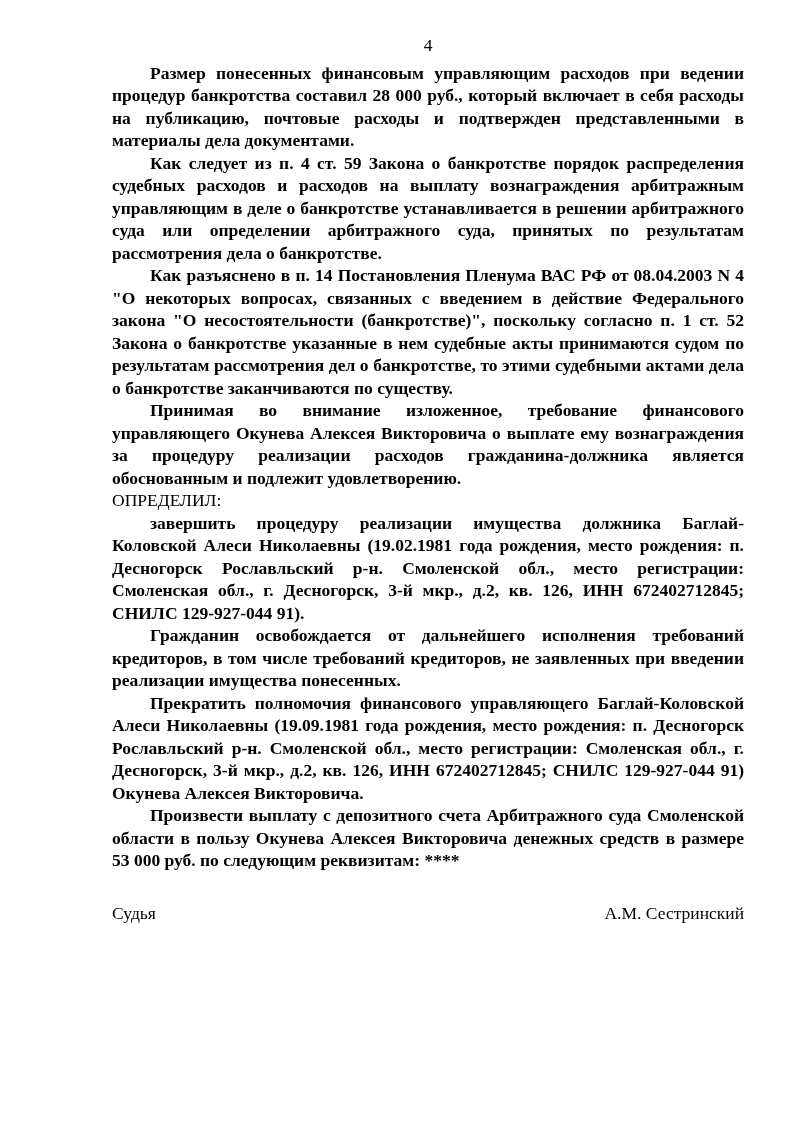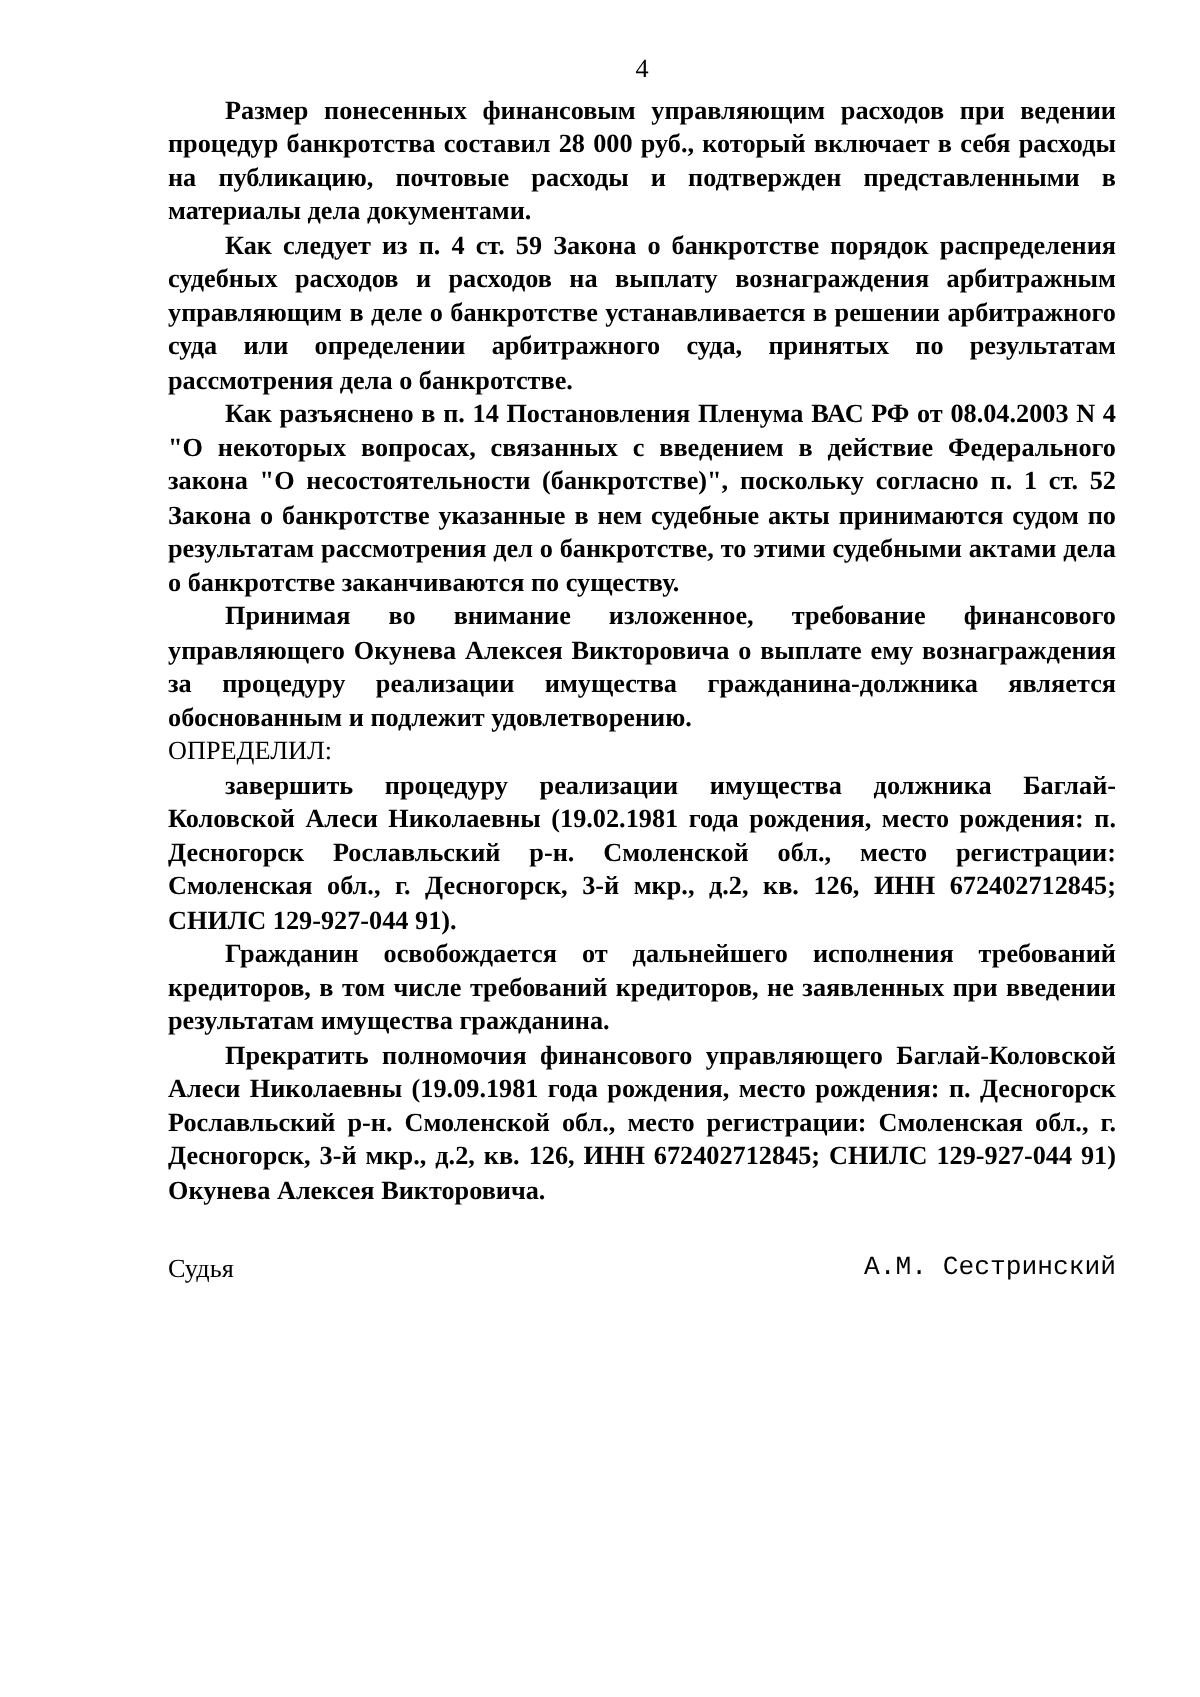--- a/index.html
+++ b/index.html
@@ -36,46 +36,47 @@
     font-size: 17.5px;
     line-height: 22.5px;
   }
   .signature-row {
     display: flex;
     justify-content: space-between;
     margin-top: 30px;
     gap: 20px;
   }
   .signature-role { text-align: left; }
-  .signature-name { text-align: left; font-family: Liberation Mono, monospace; }
+  .signature-name { text-align: left; }
 </style>
 </head>
 <body>
 
 <div class="page">
 
   <div class="page-number">4</div>
 
   <p class="doc-paragraph">Размер понесенных финансовым управляющим расходов при ведении процедур банкротства составил 28 000 руб., который включает в себя расходы на публикацию, почтовые расходы и подтвержден представленными в материалы дела документами.</p>
 
   <p class="doc-paragraph">Как следует из п. 4 ст. 59 Закона о банкротстве порядок распределения судебных расходов и расходов на выплату вознаграждения арбитражным управляющим в деле о банкротстве устанавливается в решении арбитражного суда или определении арбитражного суда, принятых по результатам рассмотрения дела о банкротстве.</p>
 
   <p class="doc-paragraph">Как разъяснено в п. 14 Постановления Пленума ВАС РФ от 08.04.2003 N 4 "О некоторых вопросах, связанных с введением в действие Федерального закона "О несостоятельности (банкротстве)", поскольку согласно п. 1 ст. 52 Закона о банкротстве указанные в нем судебные акты принимаются судом по результатам рассмотрения дел о банкротстве, то этими судебными актами дела о банкротстве заканчиваются по существу.</p>
 
-  <p class="doc-paragraph">Принимая во внимание изложенное, требование финансового управляющего Окунева Алексея Викторовича о выплате ему вознаграждения за процедуру реализации имущества гражданина-должника является обоснованным и подлежит удовлетворению.</p>
+  <p class="doc-paragraph">Принимая во внимание изложенное, требование финансового управляющего Окунева Алексея Викторовича о выплате ему вознаграждения за процедуру реализации расходов гражданина-должника является обоснованным и подлежит удовлетворению.</p>
 
 
   <h2 class="doc-heading">ОПРЕДЕЛИЛ:</h2>
 
   <p class="doc-paragraph">завершить процедуру реализации имущества должника Баглай-Коловской Алеси Николаевны (19.02.1981 года рождения, место рождения: п. Десногорск Рославльский р-н. Смоленской обл., место регистрации: Смоленская обл., г. Десногорск, 3-й мкр., д.2, кв. 126,  ИНН 672402712845; СНИЛС 129-927-044 91).</p>
 
-  <p class="doc-paragraph">Гражданин освобождается от дальнейшего исполнения требований кредиторов, в том числе требований кредиторов, не заявленных при введении результатам имущества гражданина.</p>
+  <p class="doc-paragraph">Гражданин освобождается от дальнейшего исполнения требований кредиторов, в том числе требований кредиторов, не заявленных при введении реализации имущества понесенных.</p>
 
   <p class="doc-paragraph">Прекратить полномочия финансового управляющего Баглай-Коловской Алеси Николаевны (19.09.1981 года рождения, место рождения: п. Десногорск Рославльский р-н. Смоленской обл., место регистрации: Смоленская обл., г. Десногорск, 3-й мкр., д.2, кв. 126,  ИНН 672402712845; СНИЛС 129-927-044 91)   Окунева Алексея Викторовича.</p>
 
+  <p class="doc-paragraph">Произвести выплату с депозитного счета Арбитражного суда Смоленской области в пользу Окунева Алексея Викторовича денежных средств  в размере 53 000 руб. по следующим реквизитам: ****</p>
 
 
   <div class="signature-row">
     <span class="signature-role">Судья</span>
     <span class="signature-name">А.М. Сестринский</span>
   </div>
 
 </div>
 
 </body></html>

